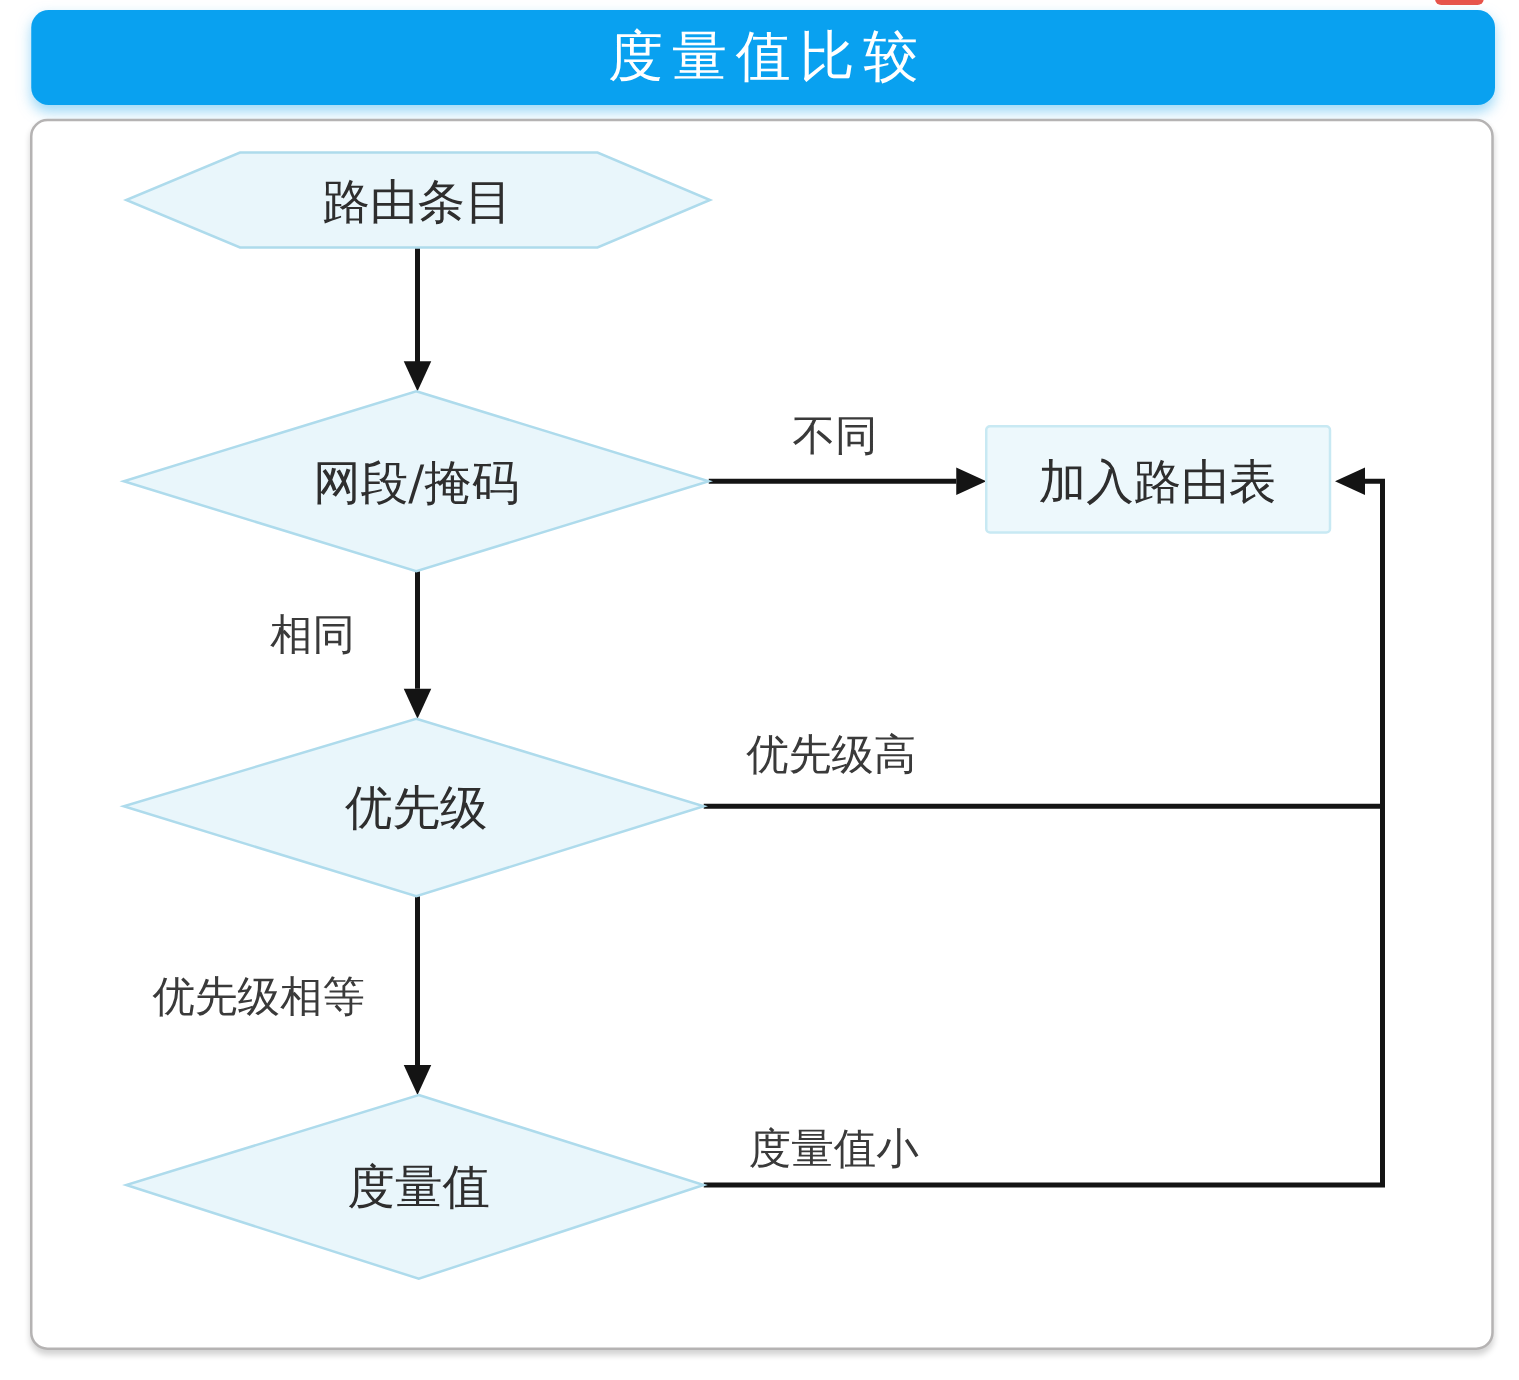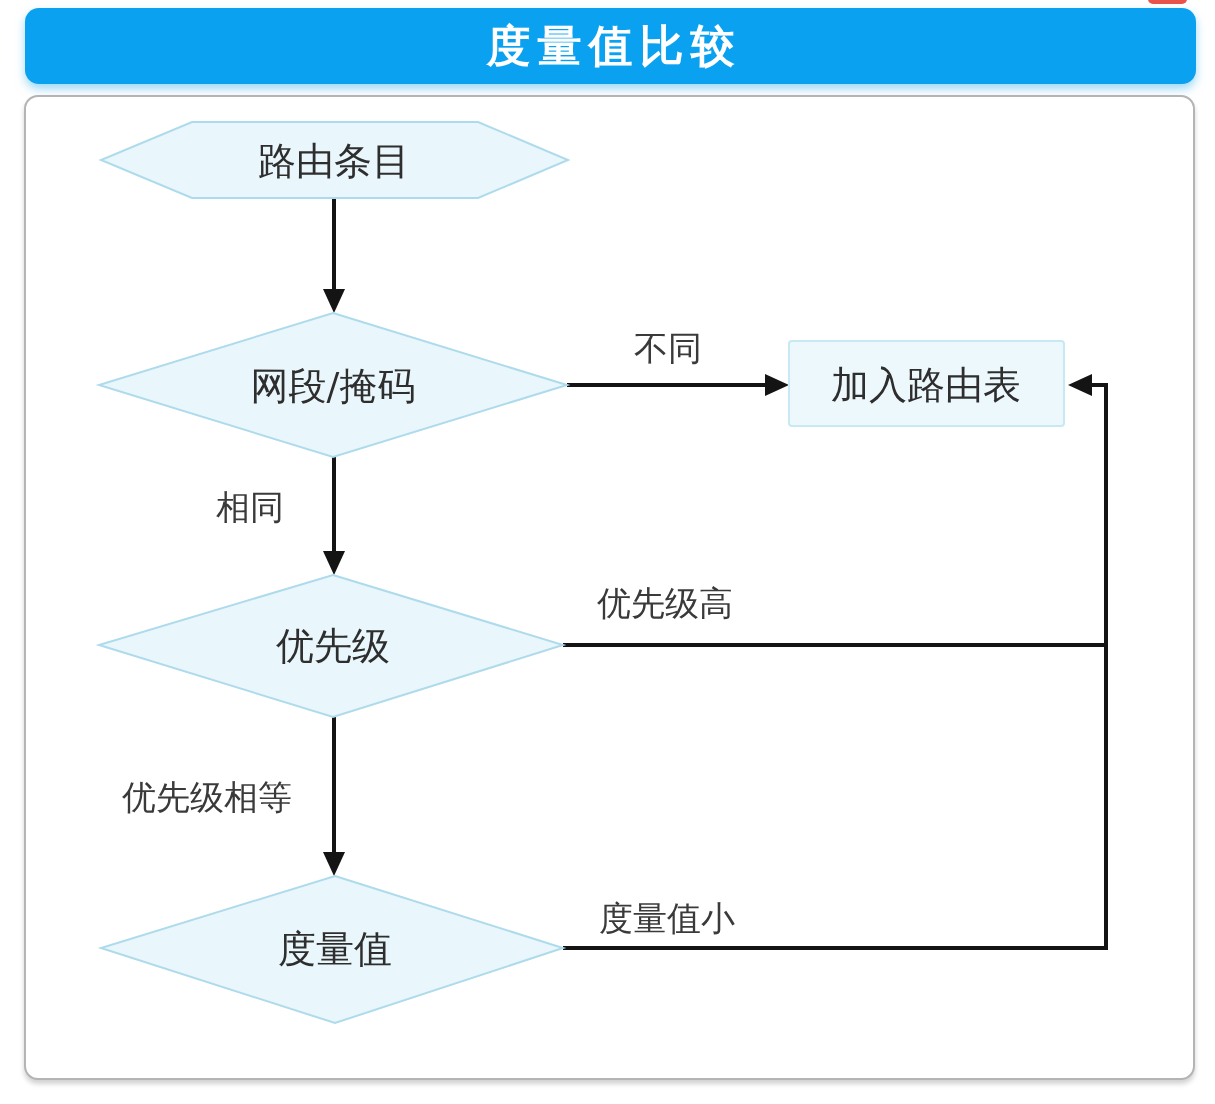--- a/index.html
+++ b/index.html
@@ -33,21 +33,21 @@
     border-radius: 14px;
     background: #09a1f0;
     box-shadow: 0 5px 10px rgba(80, 185, 240, 0.55);
     display: flex;
     align-items: center;
     justify-content: center;
   }
   .header .title {
     color: #ffffff;
     font-size: 44px;
-    font-weight: bold;
+    font-weight: normal;
     letter-spacing: 7px;
     padding-left: 7px; 
     line-height: 1;
   }
   .panel {
     position: absolute;
     left: 24px;
     top: 95px;
     width: 1171px;
     height: 985px;

